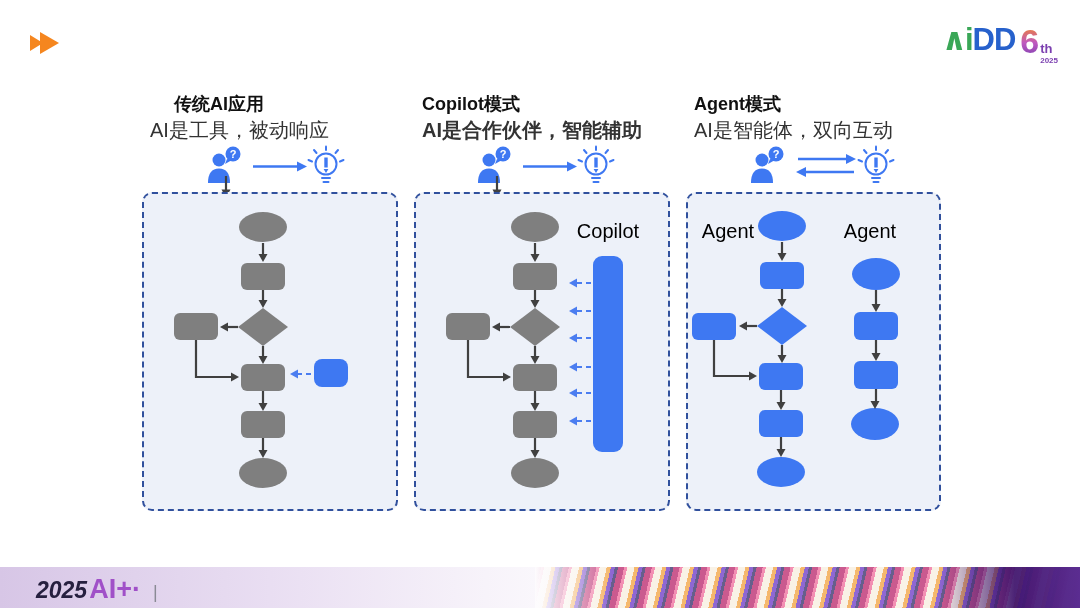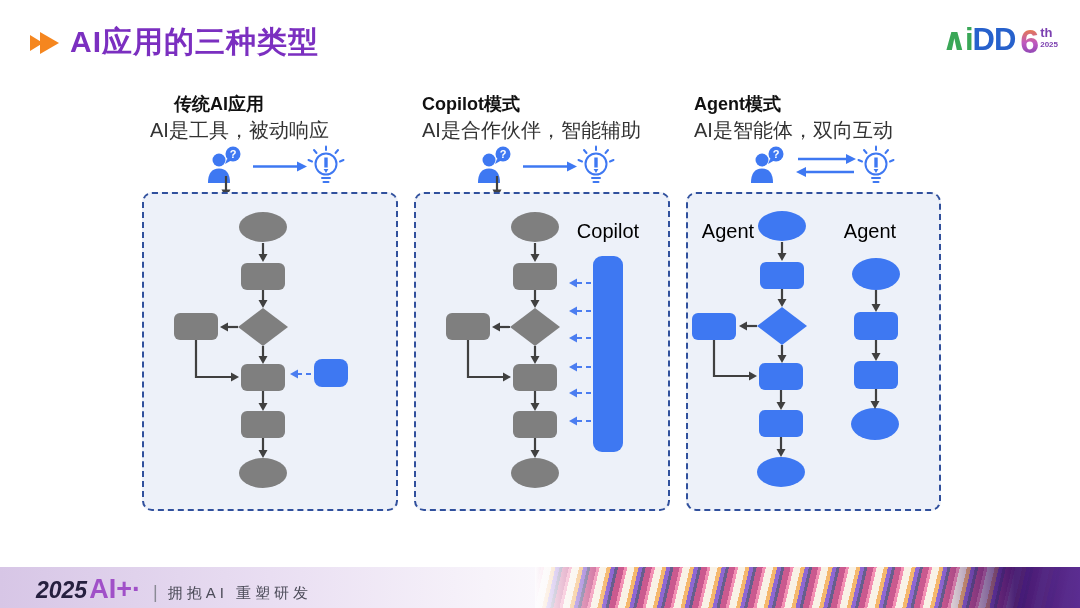--- a/index.html
+++ b/index.html
@@ -15,21 +15,21 @@
   }
   .logo{position:absolute;right:22px;top:24px;display:flex;align-items:flex-start;line-height:1;}
   .logo .l-ai{font-size:31px;font-weight:800;color:#3aa757;letter-spacing:-2px;}
   .logo .l-dd{font-size:31px;font-weight:800;color:#2761cc;letter-spacing:-1px;margin-left:1px;}
   .logo .l-six{
     font-size:34px;font-weight:800;margin-left:5px;
     background:linear-gradient(180deg,#f5861f 0%,#c05ac0 55%,#7b3fb0 100%);
     -webkit-background-clip:text;background-clip:text;color:#9a4fb5;
     -webkit-text-fill-color:transparent;
   }
-  .logo .l-th-col{display:flex;flex-direction:column;margin-left:1px;margin-top:2px;}
+  .logo .l-th-col{display:flex;flex-direction:column;margin-left:1px;margin-top:18px;}
   .logo .l-th{font-size:13px;font-weight:700;color:#7b3fb0;}
   .logo .l-year{font-size:8px;font-weight:700;color:#7b3fb0;margin-top:2px;}
   
   .col-title{position:absolute;font-size:18px;font-weight:700;color:#111;top:92px;}
   .col-sub{position:absolute;font-size:20px;color:#333;top:117px;}
   .icon{position:absolute;}
   .panel{
     position:absolute;top:192px;height:319px;
     border:2px dashed #30509d;border-radius:10px;background:#edf1f9;box-sizing:border-box;
   }
@@ -60,36 +60,35 @@
 </style>
 </head>
 <body>
 
 <div class="slide">
 
   <svg class="chevrons" viewBox="0 0 32 24">
     <polygon points="0,4 13,12 0,20" fill="#f5861f"></polygon>
     <polygon points="10,1 29,12 10,23" fill="#f5861f"></polygon>
   </svg>
-  <div class="page-title">AI应用的三种类型</div>
 
   <div class="logo">
     <span class="l-ai">∧i</span>
       <span class="l-dd">DD</span>
       <span class="l-six">6</span>
     <span class="l-th-col">
       <span class="l-th">th</span>
       <span class="l-year">2025</span>
     </span>
   </div>
 
   <div class="col-title" style="left:150px;margin-left:24px;">传统AI应用</div>
   <div class="col-sub" style="left:150px;">AI是工具，被动响应</div>
   <div class="col-title" style="left:422px;">Copilot模式</div>
-  <div class="col-sub" style="left:422px;">AI是合作伙伴，智能辅助</div>
+  <div class="col-sub" style="left:422px;font-weight:bold;">AI是合作伙伴，智能辅助</div>
   <div class="col-title" style="left:694px;">Agent模式</div>
   <div class="col-sub" style="left:694px;">AI是智能体，双向互动</div>
 
   <svg class="icon" style="left:206px;top:146px;" width="38" height="40" viewBox="0 0 38 40">
     <circle cx="13" cy="14" r="6.5" fill="#3e78f2"></circle>
     <path d="M2 37 Q2 22.5 13 22.5 Q24 22.5 24 37 Z" fill="#3e78f2"></path>
     <path d="M21 13 L19 18 L26 14 Z" fill="#3e78f2"></path>
     <circle cx="27" cy="8" r="7.5" fill="#3e78f2"></circle>
     <text x="27" y="11.5" font-size="11" font-weight="bold" fill="#ffffff" text-anchor="middle">?</text>
   </svg>
@@ -308,17 +307,16 @@
   </div>
   <div class="panel-label" style="left:698px;top:220px;width:60px;">Agent</div>
   <div class="panel-label" style="left:840px;top:220px;width:60px;">Agent</div>
 
   <div class="footer">
     <div class="footer-art"></div>
     <div class="footer-text">
       <span class="f-year">2025</span>
         <span class="f-brand">AI+·</span>
       <span class="f-sep">|</span>
-      <span class="f-tagline">拥抱AI 重塑研发</span>
     </div>
   </div>
 
 </div>
 
 </body></html>

